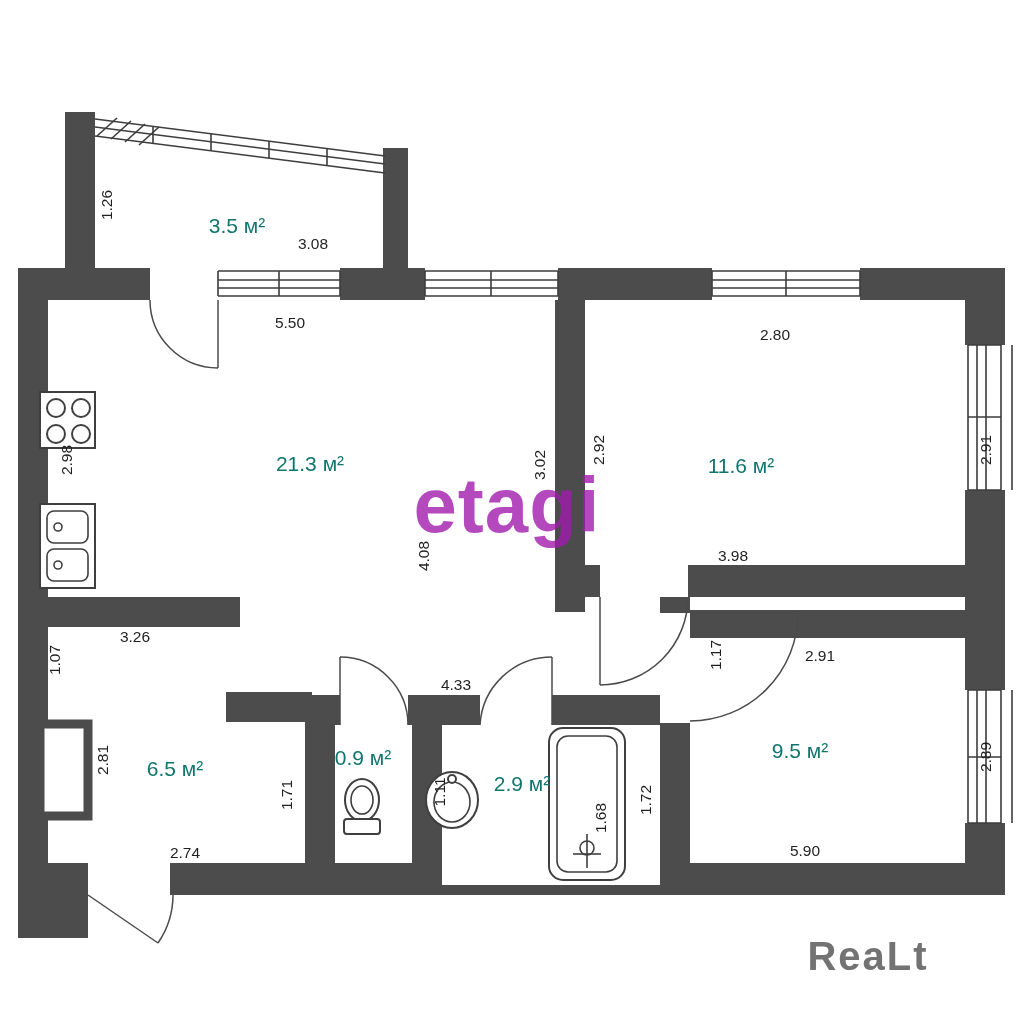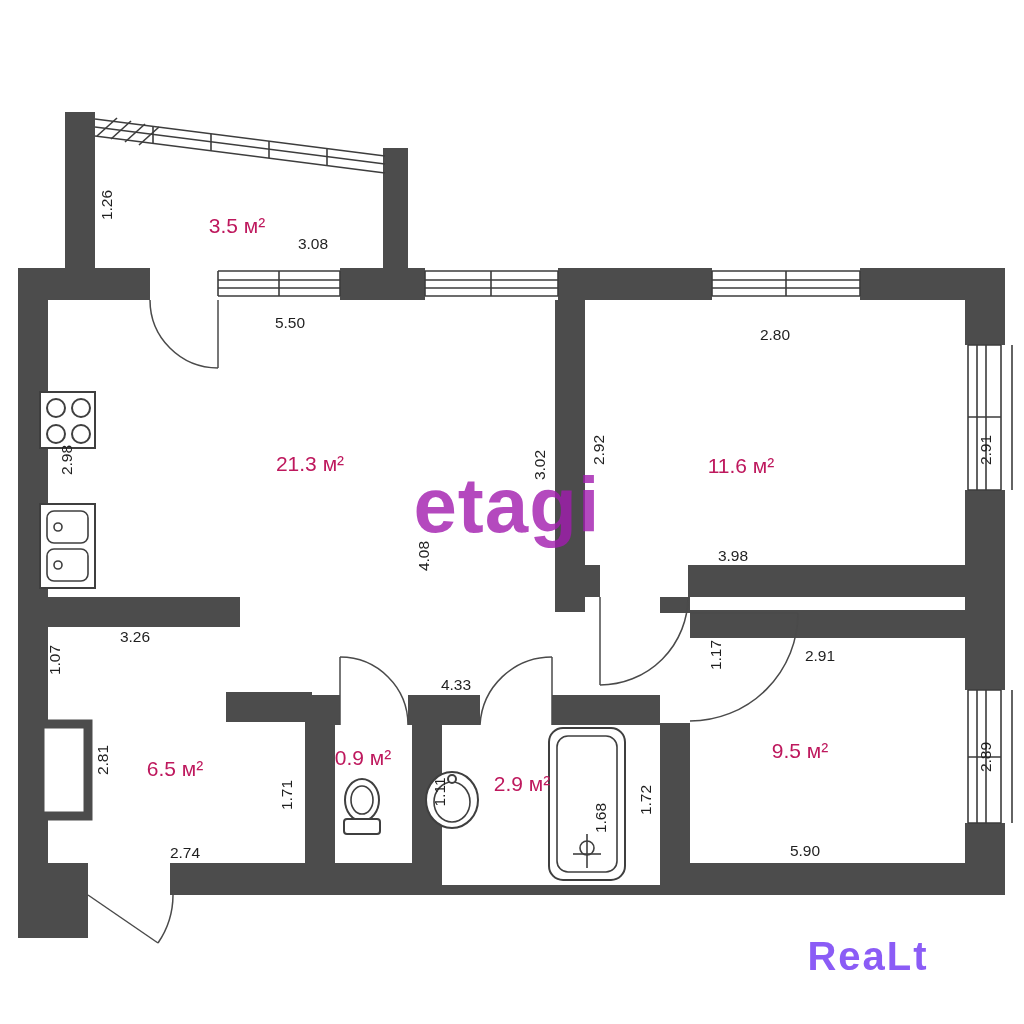--- a/index.html
+++ b/index.html
@@ -12,29 +12,29 @@
   .cut{fill:#ffffff;}
   .ln{stroke:#3d3d3d;stroke-width:1.6;fill:none;}
   .arc{stroke:#4a4a4a;stroke-width:1.5;fill:none;}
   .fx{fill:#ffffff;stroke:#3f3f3f;stroke-width:2;}
   .fxthin{fill:none;stroke:#3f3f3f;stroke-width:1.6;}
   .lbl{
     position:absolute;transform:translate(-50%,-50%);
     font-size:15.5px;color:#1f1f1f;white-space:nowrap;line-height:1;
   }
   .lbl.v{transform:translate(-50%,-50%) rotate(-90deg);}
-  .lbl.area{font-size:21px;color:#be185d;}
+  .lbl.area{font-size:21px;color:#0f766e;}
   .wm-center{
     position:absolute;left:507px;top:505px;transform:translate(-50%,-50%);
     font-size:78px;font-weight:bold;letter-spacing:1px;color:#a21caf;opacity:.8;
     font-family:"Liberation Sans", sans-serif;
   }
   .wm-corner{
     position:absolute;left:868px;top:956px;transform:translate(-50%,-50%);
-    font-size:40px;font-weight:bold;letter-spacing:2px;color:#8b5cf6;
+    font-size:40px;font-weight:bold;letter-spacing:2px;color:#737373;
     font-family:"Liberation Sans", sans-serif;
   }
 </style>
 </head>
 <body>
 
 <div class="stage">
 
   <svg width="1024" height="1024" viewBox="0 0 1024 1024">
 

